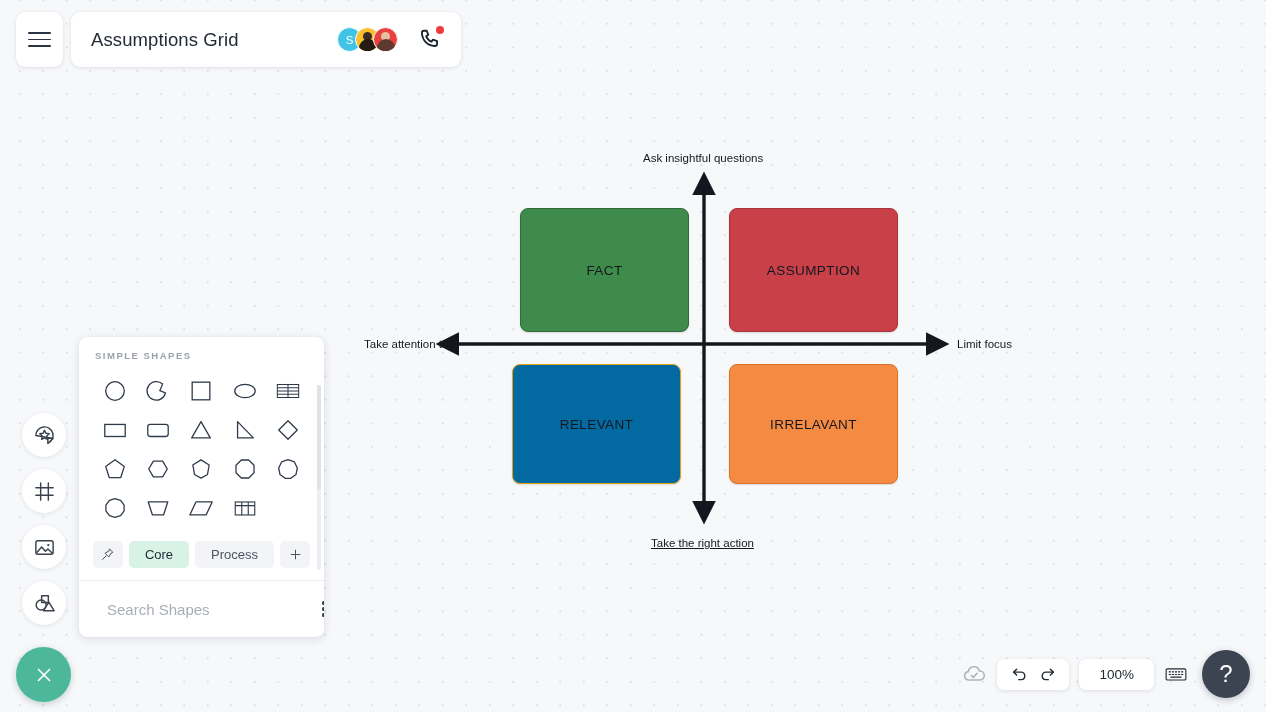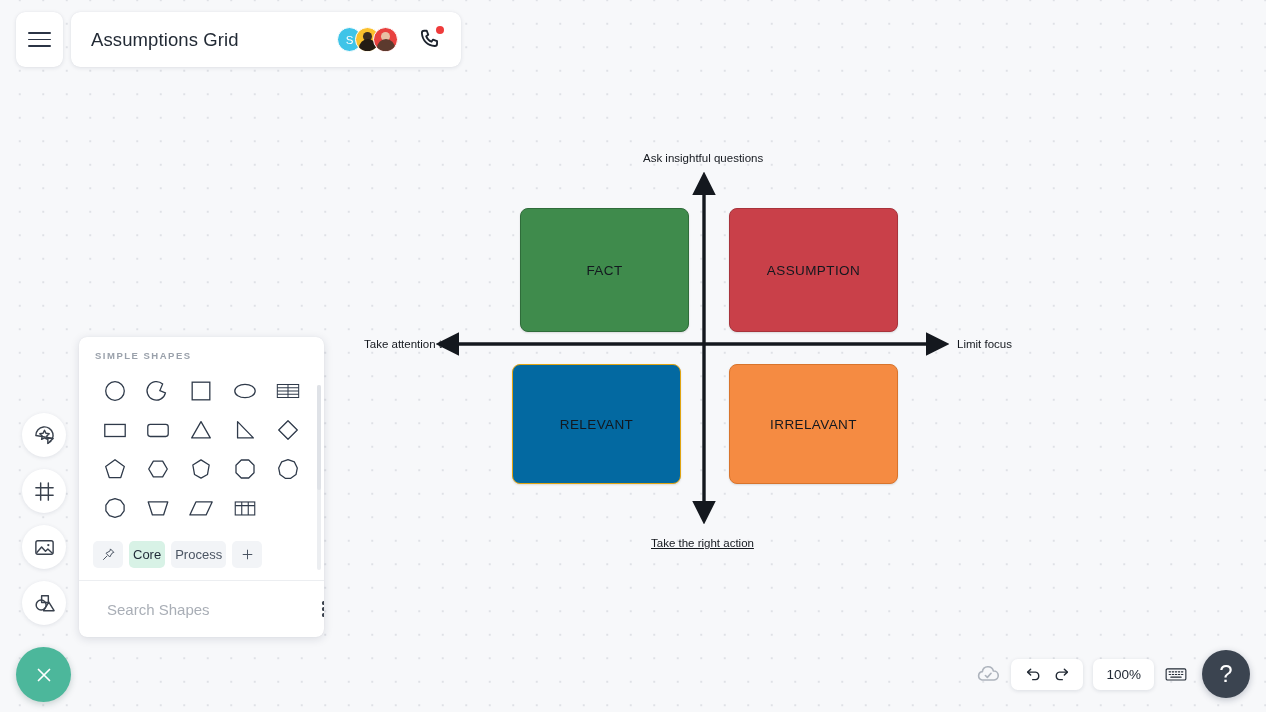--- a/index.html
+++ b/index.html
@@ -227,21 +227,21 @@
     gap: 6px;
     padding: 6px 14px 12px 14px;
   }
   .tab-chip {
     height: 27px;
     border-radius: 5px;
     background: #f2f4f7;
     display: flex;
     align-items: center;
     justify-content: center;
-    padding: 0 4px;
+    padding: 0 16px;
     font-size: 13px;
     color: #4b5563;
     cursor: pointer;
     white-space: nowrap;
   }
   .tab-chip.icon-chip { width: 30px; padding: 0; }
   .tab-chip.active {
     background: #d8f2e6;
     color: #1f2937;
   }
@@ -325,21 +325,21 @@
     padding: 0 10px;
   }
   .pill .ico-btn {
     width: 24px; height: 24px;
     display: flex; align-items: center; justify-content: center;
     cursor: pointer; border-radius: 4px;
   }
   #zoom-pill {
     font-size: 13.5px;
     color: #222a35;
-    padding: 0 13px;
+    padding: 0 20px;
     cursor: pointer;
   }
   .kbd-btn { cursor: pointer; display: flex; align-items: center; }
   #help-btn {
     width: 48px; height: 48px;
     border-radius: 50%;
     background: #3b4450;
     color: #ffffff;
     font-size: 24px;
     display: flex;

